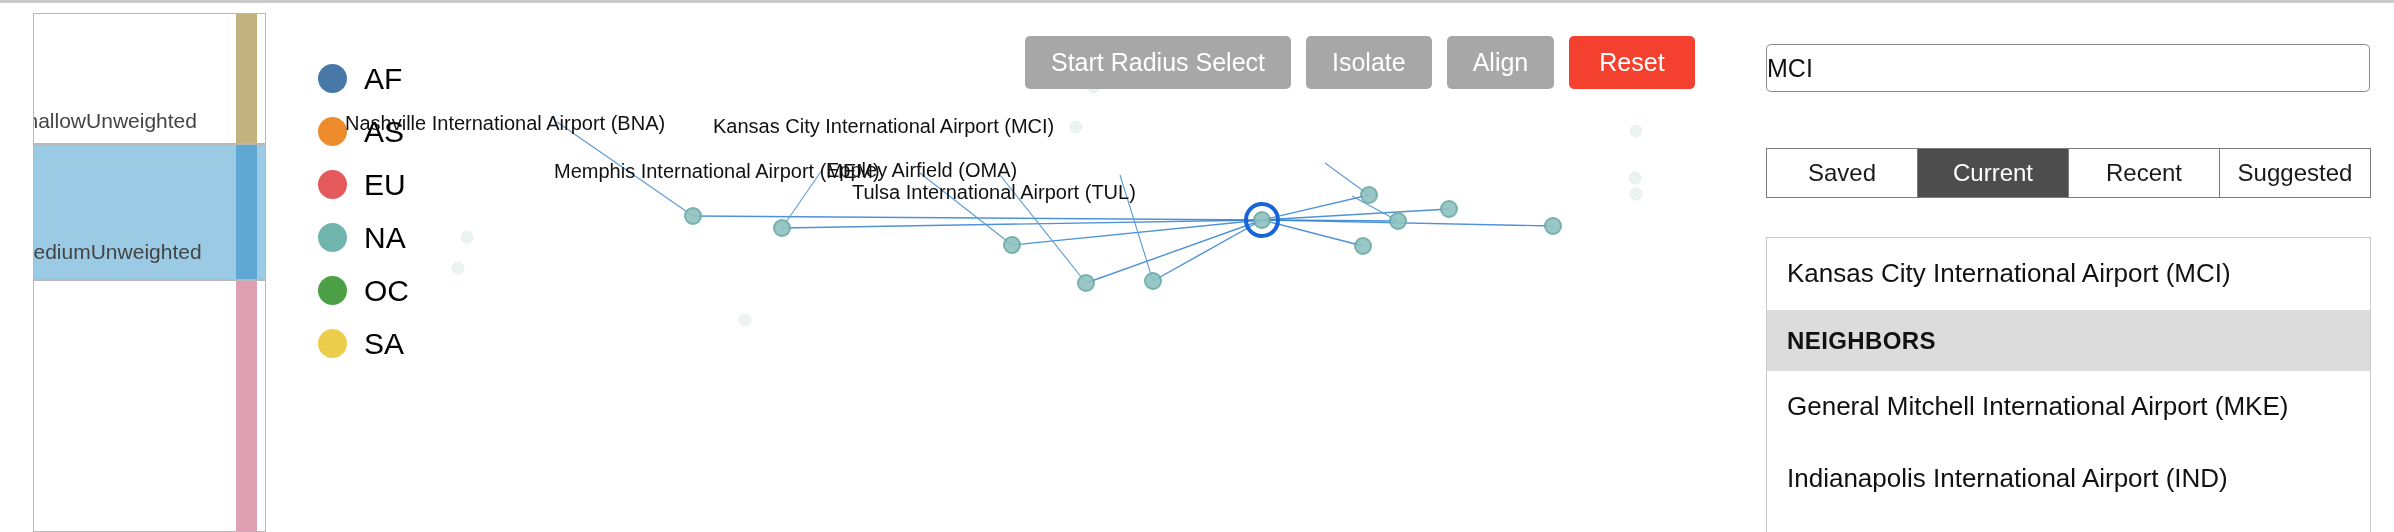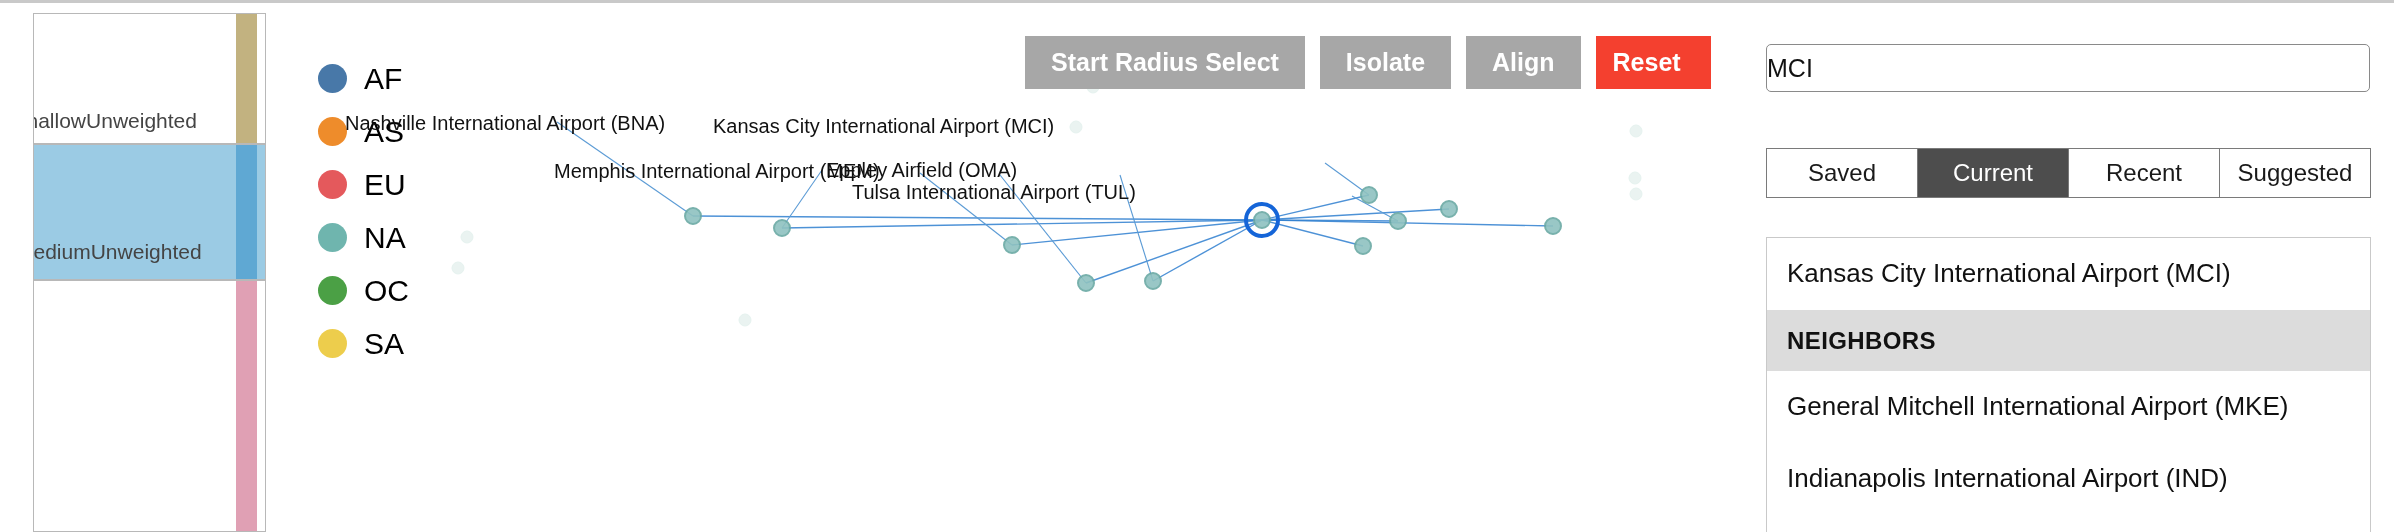--- a/index.html
+++ b/index.html
@@ -104,32 +104,31 @@
   
   .toolbar {
     position: absolute;
     left: 1025px; top: 36px;
     display: flex;
     gap: 15px;
     align-items: flex-start;
   }
   .tb-btn {
     border: none;
-    border-radius: 0;
+    border-radius: 5px;
     background: #a7a7a7;
     color: #ffffff;
     font-family: "Liberation Sans", sans-serif;
     font-size: 25px;
     line-height: 1;
     padding: 14px 26px;
     cursor: pointer;
     white-space: nowrap;
-    font-weight: bold;
-  }
-  .tb-btn.danger { background: #f4402f; padding-left: 17px; padding-right: 30px;}
+  }
+  .tb-btn.danger { background: #f4402f; padding-left: 30px; padding-right: 30px;}
 
   
   .sidebar {
     position: absolute;
     left: 1766px; top: 0;
     width: 628px; height: 532px;
   }
   .search-input {
     position: absolute;
     left: 0; top: 44px;

